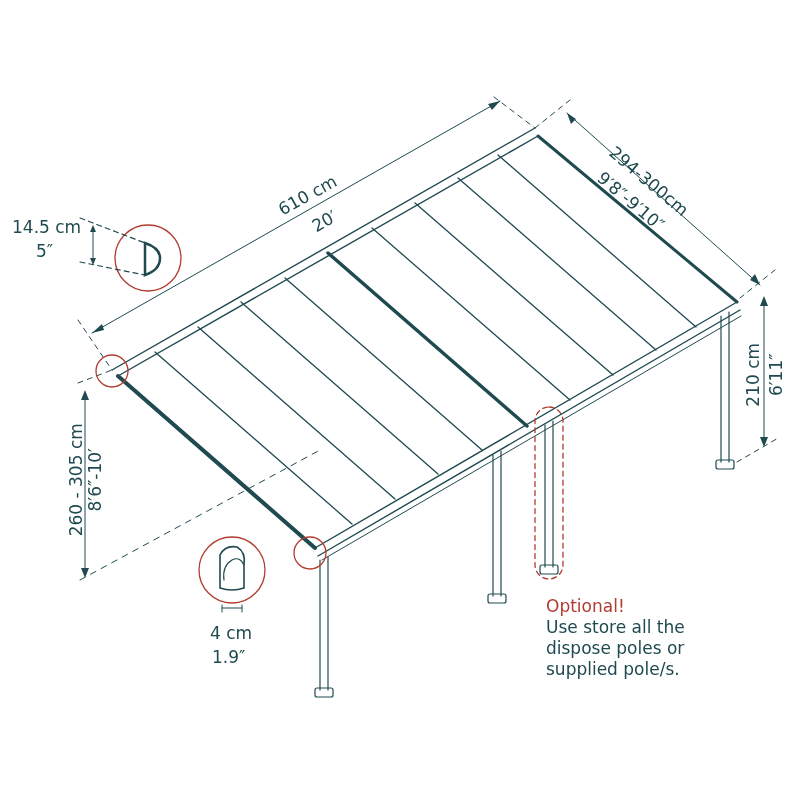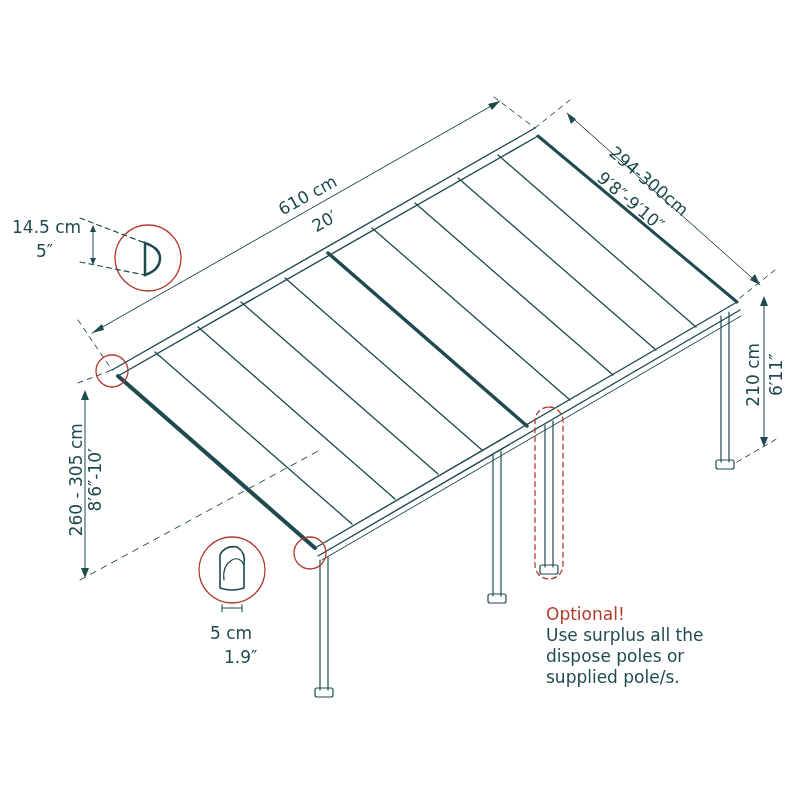--- a/index.html
+++ b/index.html
@@ -1,21 +1,21 @@
 <!DOCTYPE html>
 <html><head>
 <meta charset="utf-8">
 <style>
   html, body { margin: 0; padding: 0; background: #ffffff; }
   body { width: 800px; height: 800px; position: relative; overflow: hidden;
          font-family: "DejaVu Sans", "Liberation Sans", sans-serif; color: #1f4a50; }
   #diagram { position: absolute; left: 0; top: 0; width: 800px; height: 800px; }
   .lbl { position: absolute; font-size: 17px; color: #1f4a50; white-space: nowrap; line-height: 1.15; }
   .rot { transform-origin: center center; text-align: center; }
-  .note { position: absolute; left: 546px; top: 596px; font-size: 17px; line-height: 21px; color: #1f4a50; margin-top: 8px; }
+  .note { position: absolute; left: 546px; top: 596px; font-size: 17px; line-height: 21px; color: #1f4a50; }
   .note .title { color: #b23b2f; }
 </style>
 </head>
 <body>
 
 <svg id="diagram" viewBox="0 0 800 800" xmlns="http://www.w3.org/2000/svg">
   <g fill="none" stroke="#1f4a50" stroke-linecap="round">
 
     <g>
       <line x1="92" y1="333" x2="500" y2="101" stroke-width="1"></line>
@@ -132,21 +132,21 @@
 
 <div class="lbl rot" style="left:722px; top:365px; transform:rotate(-90deg);">210 cm</div>
 <div class="lbl rot" style="left:755px; top:365px; transform:rotate(-90deg);">6′11″</div>
 
 <div class="lbl rot" style="left:20px; top:470px; transform:rotate(-90deg);">260 - 305 cm</div>
 <div class="lbl rot" style="left:64px; top:470px; transform:rotate(-90deg);">8′6″-10′</div>
 
 <div class="lbl" style="left:12px; top:218px;">14.5 cm</div>
 <div class="lbl" style="left:36px; top:242px;">5″</div>
 
-<div class="lbl" style="left:210px; top:624px;">5 cm</div>
-<div class="lbl" style="left:224px; top:648px;">1.9″</div>
+<div class="lbl" style="left:210px; top:624px;">4 cm</div>
+<div class="lbl" style="left:212px; top:648px;">1.9″</div>
 
 <div class="note">
   <div class="title">Optional!</div>
-  <div>Use surplus all the</div>
+  <div>Use store all the</div>
   <div>dispose poles or</div>
   <div>supplied pole/s.</div>
 </div>
 
 </body></html>

